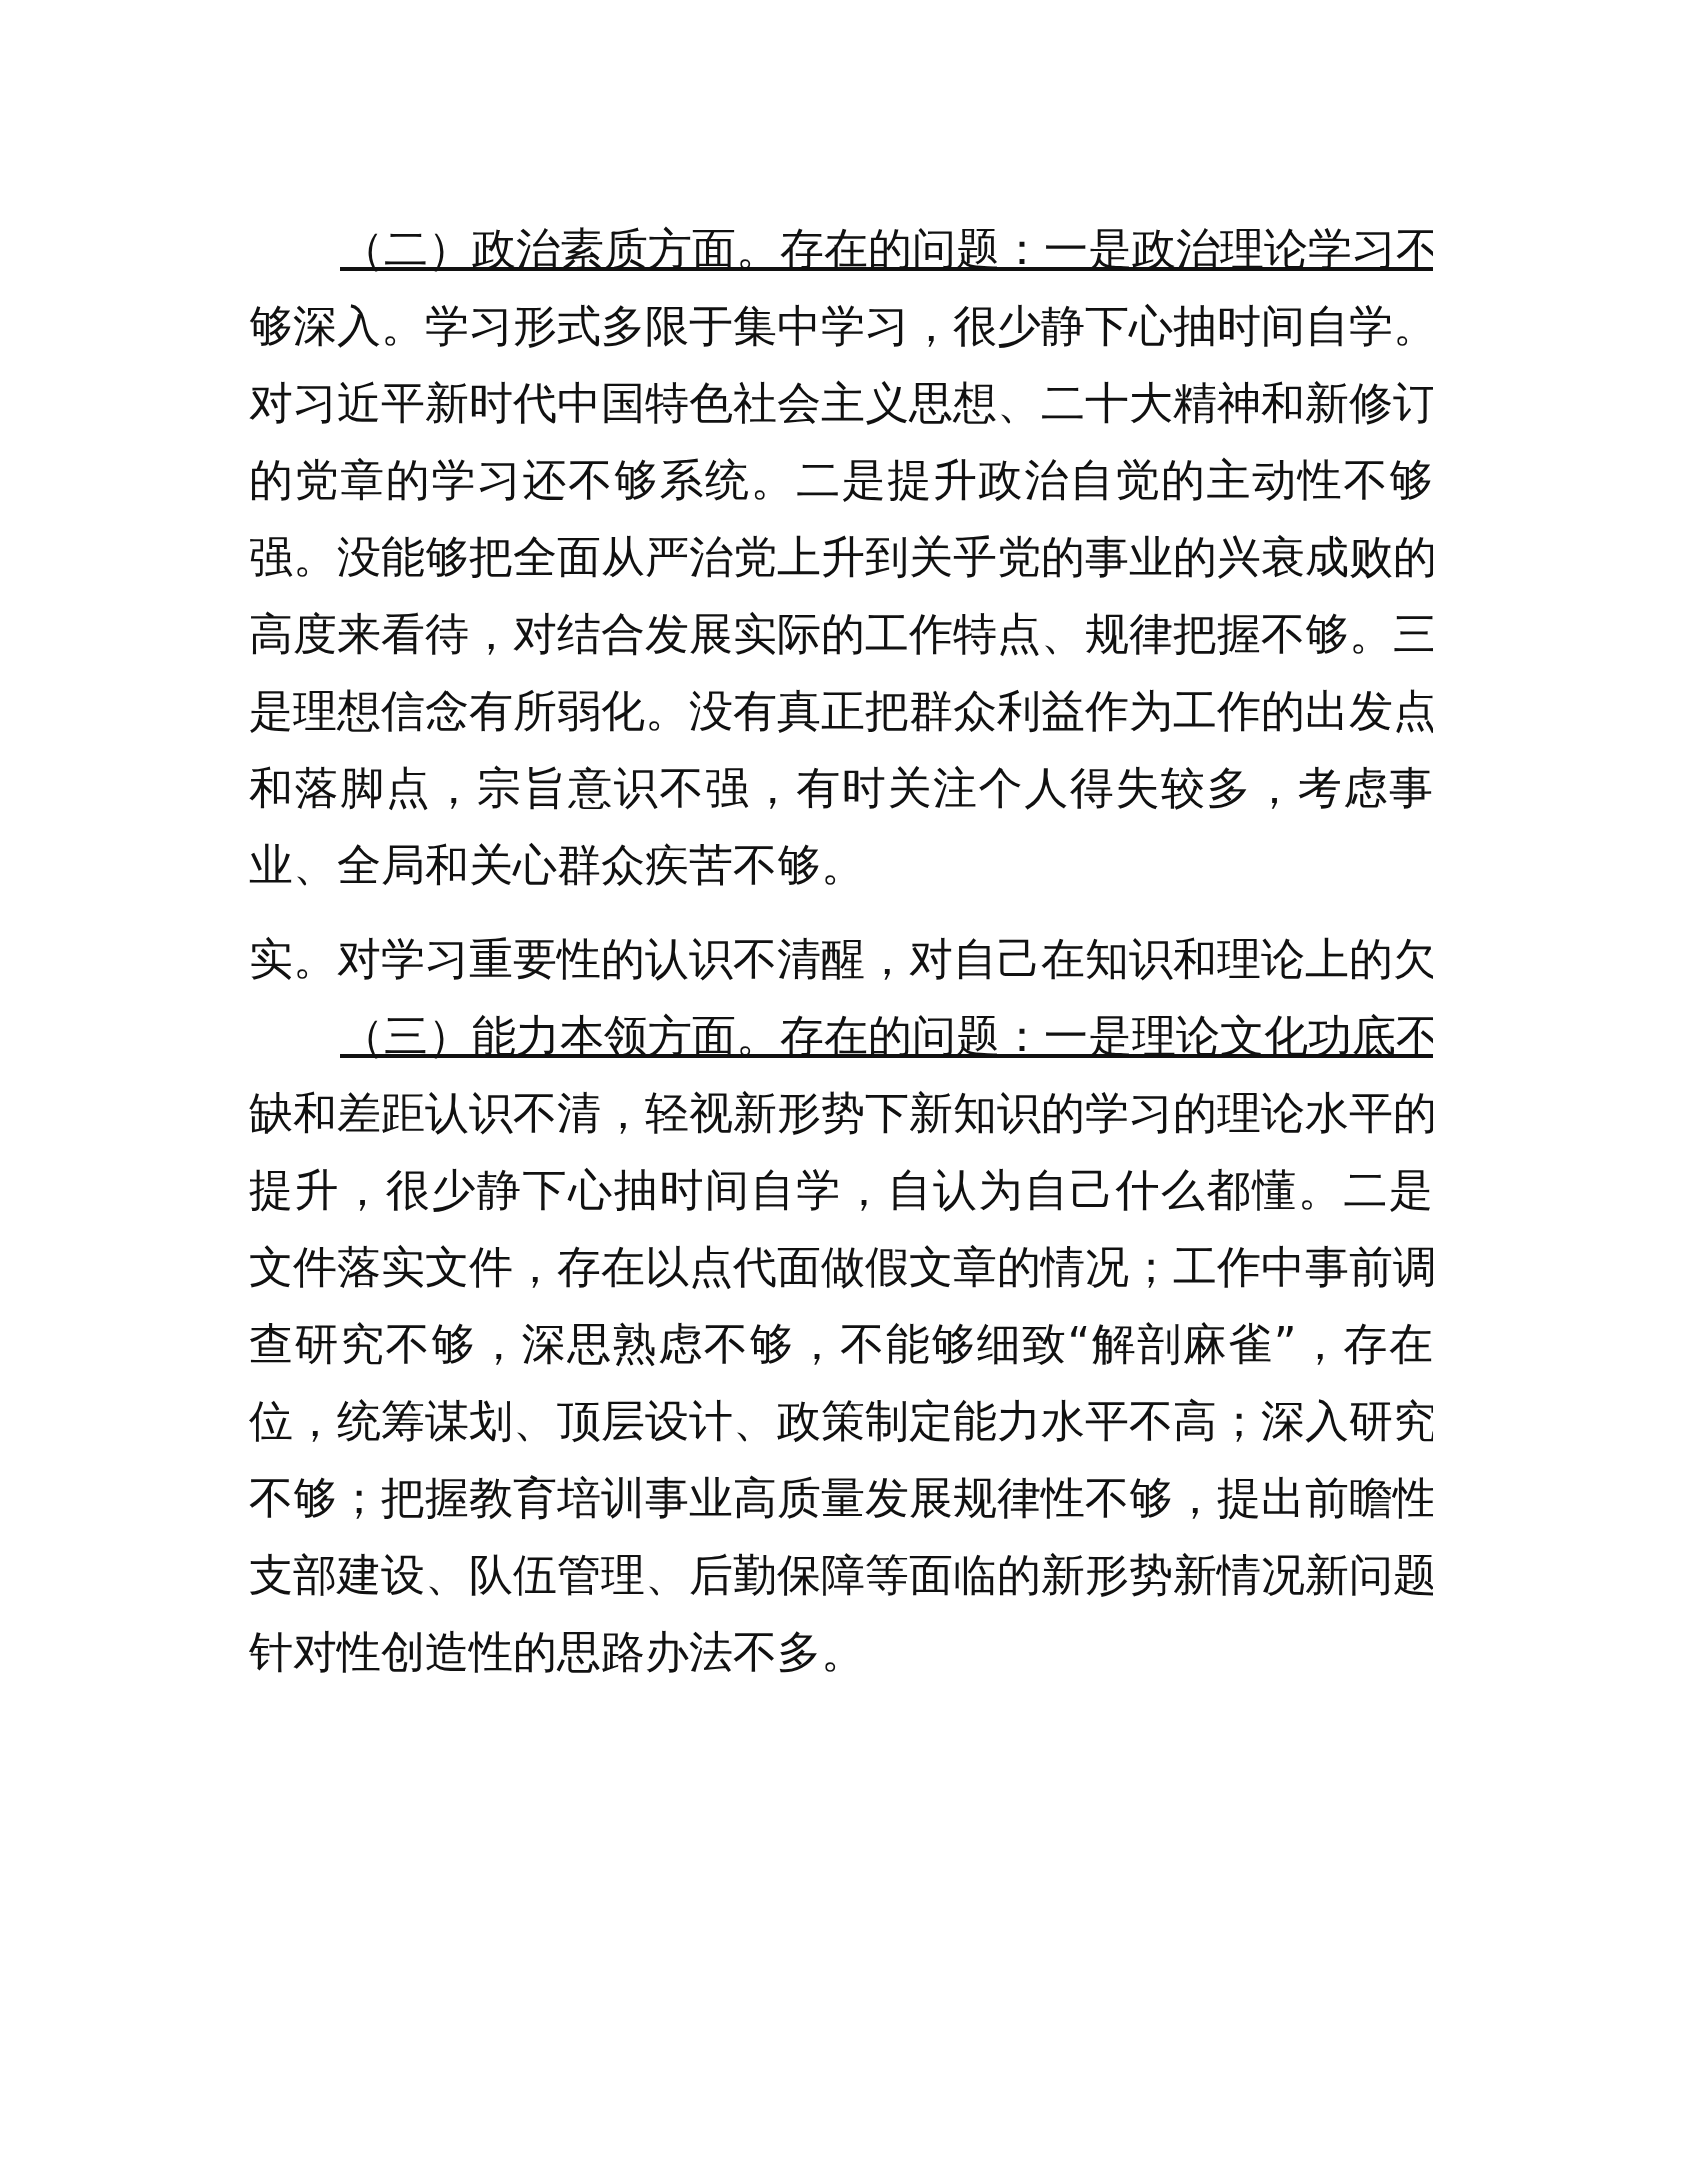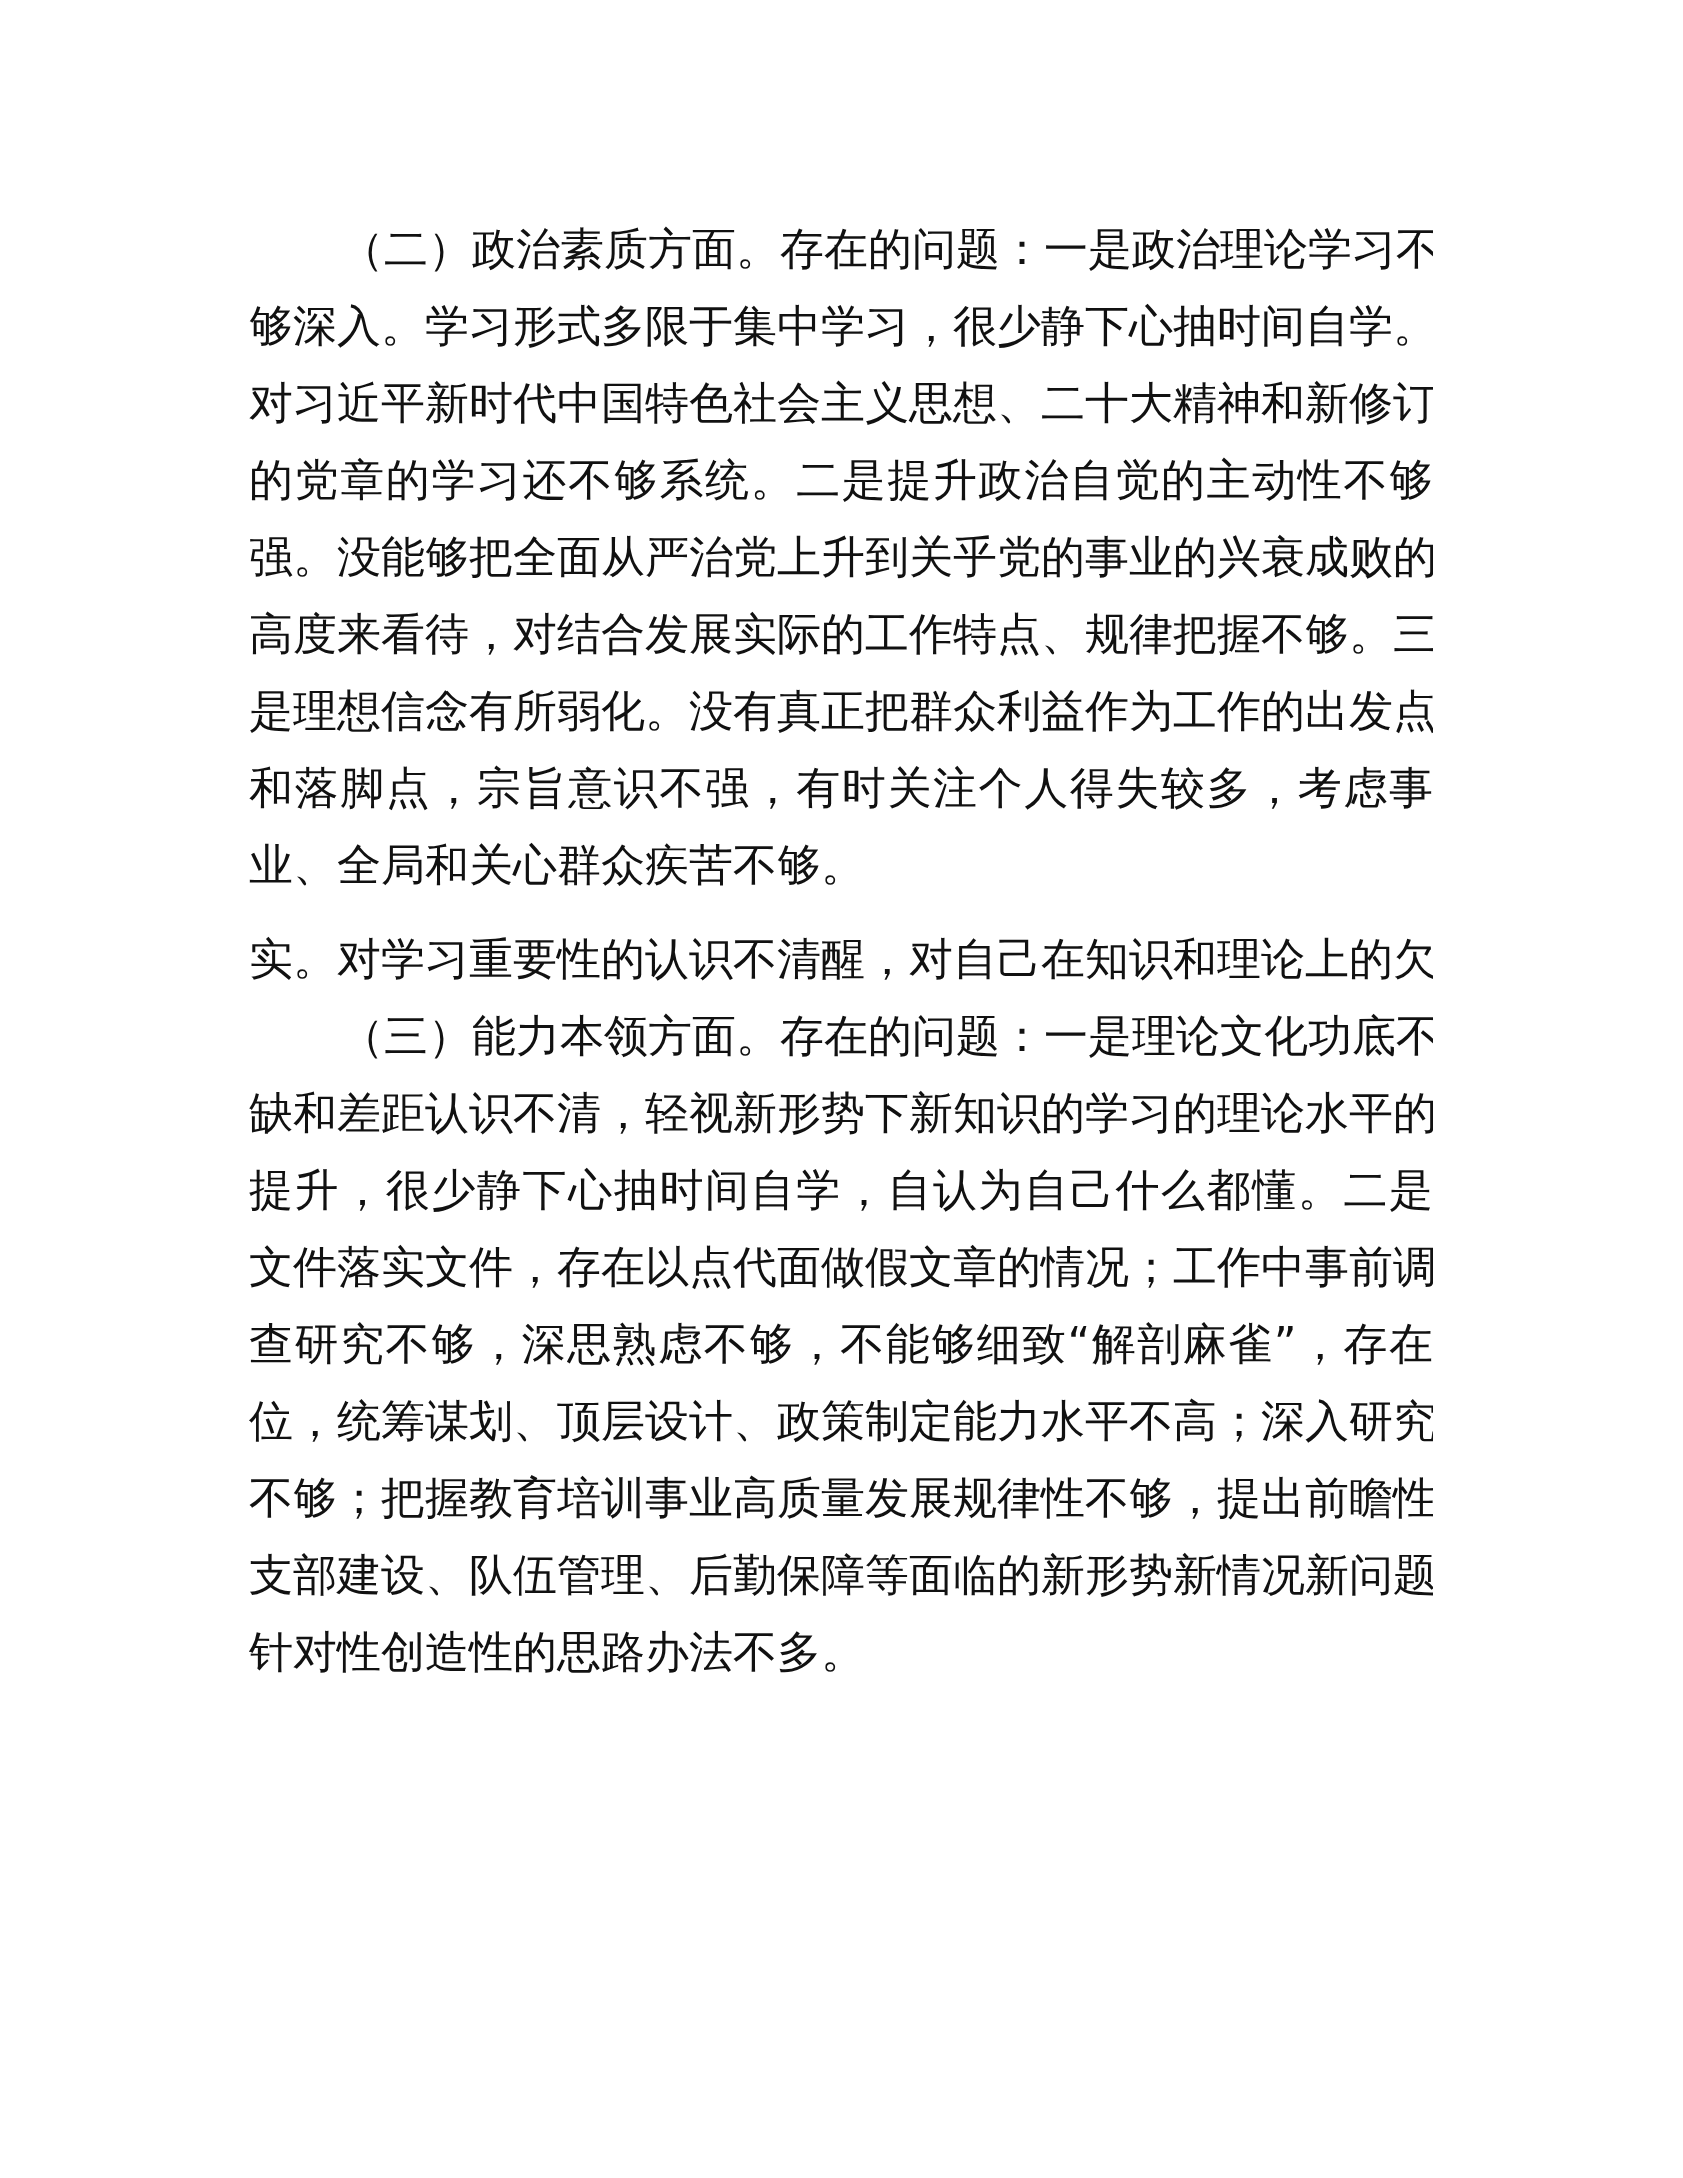--- a/index.html
+++ b/index.html
@@ -29,20 +29,21 @@
       height: 77px;
       line-height: 77px;
       font-size: 44px;
       white-space: nowrap;
       text-align: justify;
       text-align-last: justify;
       overflow: hidden;
     }
     .line.first {
       padding-left: 91px;
+      text-decoration: underline;
     }
     .line.last {
       text-align: center;
       text-align-last: left;
     }
   </style>
 </head>
 <body>
 
 <div class="page">

